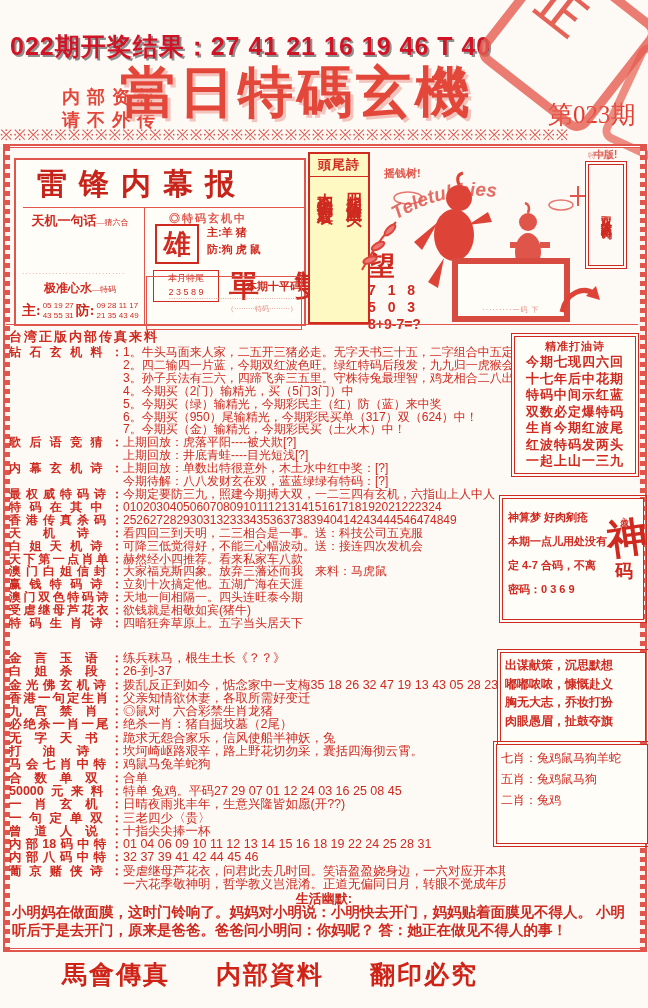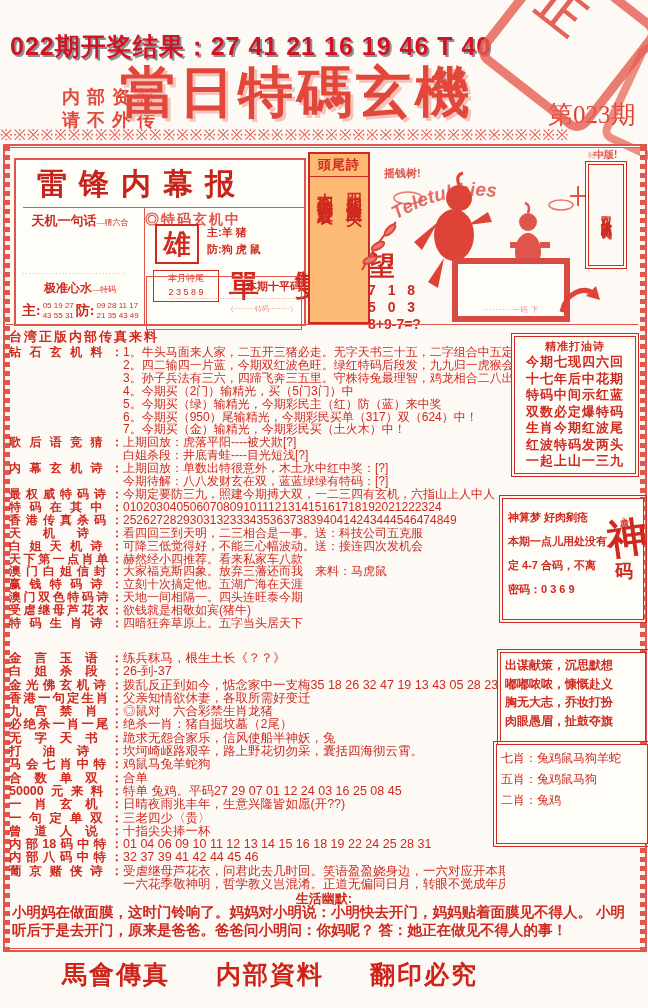--- a/index.html
+++ b/index.html
@@ -30,31 +30,31 @@
   .lf-body{display:flex;height:116px;}
   .lf-left{width:128px;border-right:1px solid var(--ltred);position:relative;font-size:9px;}
   .lf-left .t1{text-align:center;font-weight:bold;font-size:13px;margin-top:4px;font-family:"Liberation Serif",serif;}
   .lf-left .t1 small{font-size:8px;font-weight:normal;}
   .lf-left .blur{position:absolute;left:6px;top:62px;font-size:7px;color:#e79a90;letter-spacing:1px;}
   .lf-left .t2{position:absolute;left:0;right:0;top:72px;text-align:center;font-weight:bold;font-size:12px;font-family:"Liberation Serif",serif;}
   .lf-left .t2 small{font-size:8px;font-weight:normal;}
   .lf-nums{position:absolute;left:4px;bottom:3px;display:flex;align-items:center;font-size:8px;line-height:10px;white-space:nowrap;}
   .lf-nums b{font-size:14px;font-family:"Liberation Serif",serif;margin:0 2px;}
   .lf-right{flex:1;position:relative;font-size:9px;}
-  .lf-right .tiny-hdr{position:absolute;left:0;top:3px;font-size:14px;font-weight:bold;color:var(--ltred);letter-spacing:2px;}
+  .lf-right .tiny-hdr{position:absolute;left:24px;top:3px;font-size:11px;font-weight:bold;color:var(--ltred);letter-spacing:2px;}
   .xiong-box{position:absolute;left:10px;top:16px;width:40px;height:36px;border:2px solid var(--red);display:flex;align-items:center;justify-content:center;font-size:27px;font-weight:bold;font-family:"Liberation Serif",serif;}
   .zhufang{position:absolute;left:62px;top:16px;font-size:11px;font-weight:bold;line-height:17px;white-space:nowrap;}
   .tewei-box{position:absolute;left:8px;top:62px;width:64px;height:30px;border:1px solid var(--red);text-align:center;font-size:9px;line-height:14px;}
   .danshuang{position:absolute;left:84px;top:58px;font-size:30px;font-weight:bold;font-family:"Liberation Serif",serif;letter-spacing:14px;white-space:nowrap;}
   .pingma{position:absolute;left:146px;top:276px;width:154px;height:52px;border:1px solid var(--ltred);text-align:right;}
   .pingma .pt{font-size:11px;font-weight:bold;margin-top:2px;}
   .pingma .pb{font-size:7px;color:#e08a80;line-height:8px;padding:1px 4px;}
 
   
-  .touwei{position:absolute;left:308px;top:152px;width:58px;height:168px;border:2px solid var(--red);background:#fdba74;}
+  .touwei{position:absolute;left:308px;top:152px;width:58px;height:168px;border:2px solid var(--red);background:#fef9c3;}
   .tw-title{font-size:13px;font-weight:bold;text-align:center;border-bottom:1px solid var(--red);padding:2px 0;font-family:"Liberation Serif",serif;letter-spacing:1px;}
   .tw-cols{display:flex;justify-content:space-around;height:140px;padding-top:3px;}
   .tw-col{writing-mode:vertical-rl;font-size:16px;font-weight:bold;letter-spacing:3px;font-family:"Liberation Serif",serif;}
   .wang{position:absolute;left:368px;top:248px;font-size:27px;font-weight:bold;font-family:"Liberation Serif",serif;}
   .wang-nums{position:absolute;left:368px;top:282px;font-size:14px;font-weight:bold;line-height:17px;letter-spacing:4px;white-space:nowrap;}
   .wang-eq{letter-spacing:0;}
 
   
   .tt-label{position:absolute;left:384px;top:166px;font-size:11px;font-weight:bold;color:var(--ltred);}
   .tt-corner{position:absolute;left:594px;top:148px;font-size:10px;font-weight:bold;color:var(--ltred);}
@@ -266,21 +266,21 @@
           <span class="txt">7。今期买（金）输精光，今期彩民买（土火木）中！</span>
         </div>
 
         <div class="row">
           <span class="lbl">歌后语竞猜：</span>
           <span class="txt">上期回放：虎落平阳----被犬欺[?]</span>
         </div>
 
         <div class="row">
           <span class="lbl"></span>
-          <span class="txt">白姐杀段：井底青蛙----目光短浅[?]</span>
+          <span class="txt">上期回放：井底青蛙----目光短浅[?]</span>
         </div>
 
         <div class="row">
           <span class="lbl">内幕玄机诗：</span>
           <span class="txt">上期回放：单数出特很意外，木土水中红中奖：[?]</span>
         </div>
 
         <div class="row">
           <span class="lbl"></span>
           <span class="txt">今期待解：八八发财玄在双，蓝蓝绿绿有特码：[?]</span>

